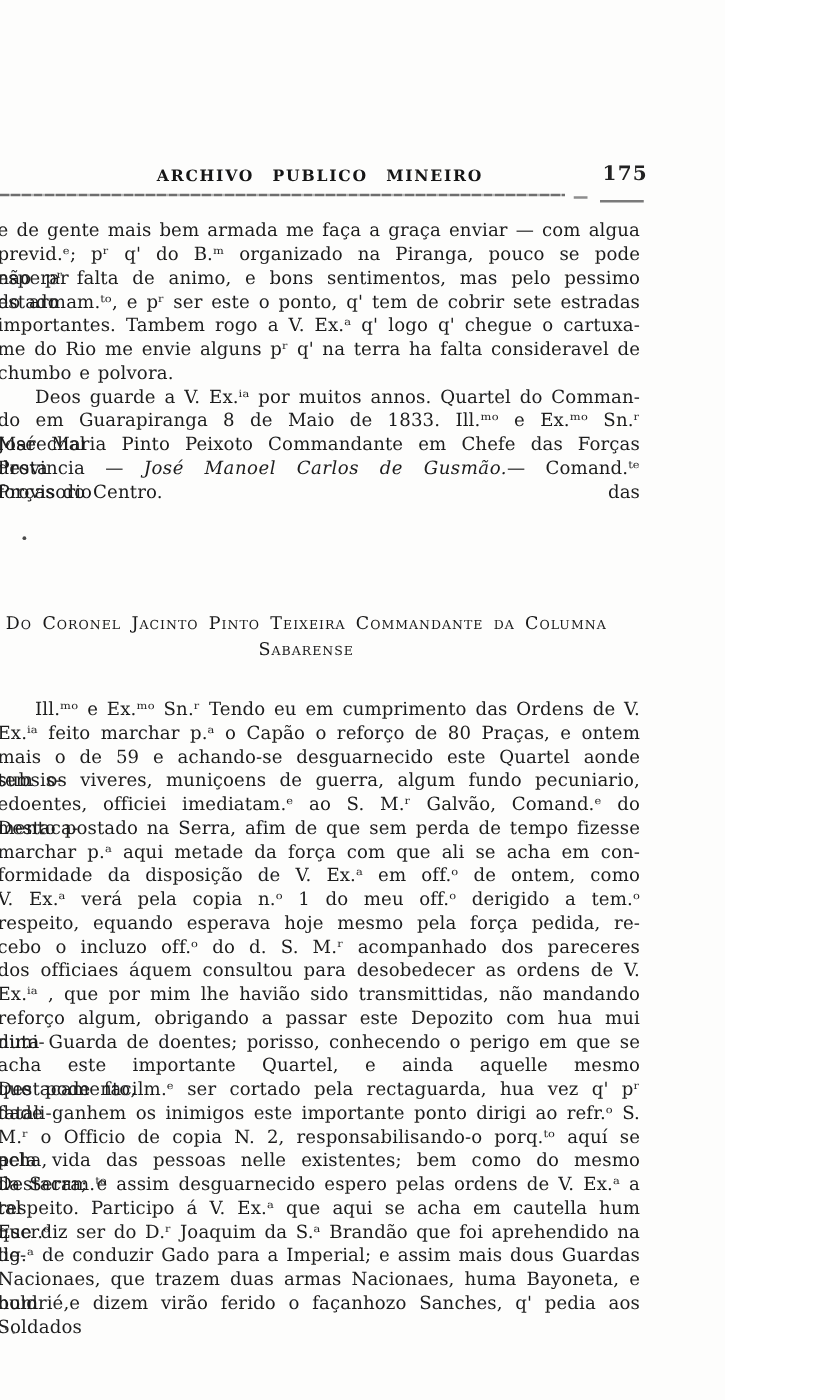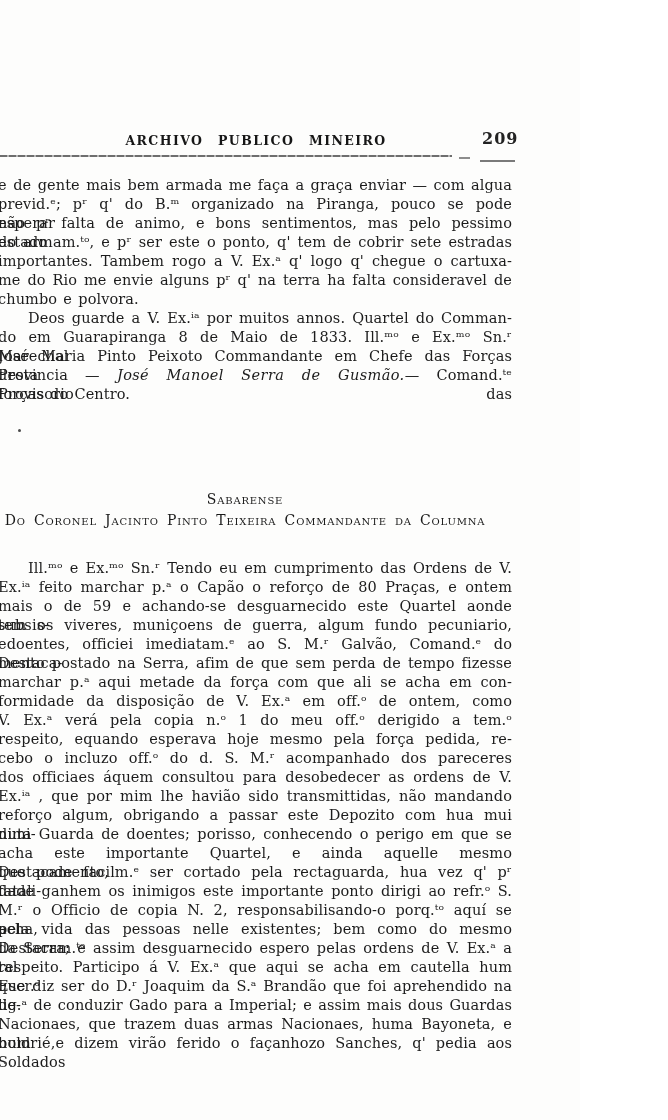--- a/index.html
+++ b/index.html
@@ -68,46 +68,46 @@
   .speck-1{top:429px;left:18px;width:3px;height:3px;}
   .speck-2{top:1062px;left:4px;width:2px;height:2px;}
   .speck-3{top:1065px;left:10px;width:2px;height:2px;}
 </style>
 </head>
 <body>
 
 <div class="page">
 
   <div class="running-title">ARCHIVO PUBLICO MINEIRO</div>
-  <div class="page-number">209</div>
+  <div class="page-number">175</div>
   <div class="rule rule-a"></div>
   <div class="rule rule-b"></div>
   <div class="rule rule-c"></div>
 
   <section class="textcol doc1">
     <div class="ln">e de gente mais bem armada me faça a graça enviar — com algua</div>
     <div class="ln">previd.ᵉ; pʳ q' do B.ᵐ organizado na Piranga, pouco se pode esperar</div>
     <div class="ln">não pʳ falta de animo, e bons sentimentos, mas pelo pessimo estado</div>
     <div class="ln">do armam.ᵗᵒ, e pʳ ser este o ponto, q' tem de cobrir sete estradas</div>
     <div class="ln">importantes. Tambem rogo a V. Ex.ᵃ q' logo q' chegue o cartuxa-</div>
     <div class="ln">me do Rio me envie alguns pʳ q' na terra ha falta consideravel de</div>
     <div class="ln end">chumbo e polvora.</div>
     <div class="ln ind">Deos guarde a V. Ex.ⁱᵃ por muitos annos. Quartel do Comman-</div>
     <div class="ln">do em Guarapiranga 8 de Maio de 1833. Ill.ᵐᵒ e Ex.ᵐᵒ Sn.ʳ Marechal</div>
     <div class="ln">José Maria Pinto Peixoto Commandante em Chefe das Forças desta</div>
-    <div class="ln"><span>Provincia — </span><span class="it">José Manoel Serra de Gusmão.</span><span>— Comand.ᵗᵉ Provisorio das</span></div>
+    <div class="ln"><span>Provincia — </span><span class="it">José Manoel Carlos de Gusmão.</span><span>— Comand.ᵗᵉ Provisorio das</span></div>
     <div class="ln end">forças do Centro.</div>
   </section>
 
   <div class="speck speck-1"></div>
 
 
   <div class="section-heading">
+    <div>Do Coronel Jacinto Pinto Teixeira Commandante da Columna</div>
     <div>Sabarense</div>
-    <div>Do Coronel Jacinto Pinto Teixeira Commandante da Columna</div>
   </div>
 
   <section class="textcol doc2">
     <div class="ln ind">Ill.ᵐᵒ e Ex.ᵐᵒ Sn.ʳ Tendo eu em cumprimento das Ordens de V.</div>
     <div class="ln">Ex.ⁱᵃ feito marchar p.ᵃ o Capão o reforço de 80 Praças, e ontem</div>
     <div class="ln">mais o de 59 e achando-se desguarnecido este Quartel aonde subsis-</div>
     <div class="ln">tem os viveres, muniçoens de guerra, algum fundo pecuniario,</div>
     <div class="ln">edoentes, officiei imediatam.ᵉ ao S. M.ʳ Galvão, Comand.ᵉ do Destaca-</div>
     <div class="ln">mento postado na Serra, afim de que sem perda de tempo fizesse</div>
     <div class="ln">marchar p.ᵃ aqui metade da força com que ali se acha em con-</div>

